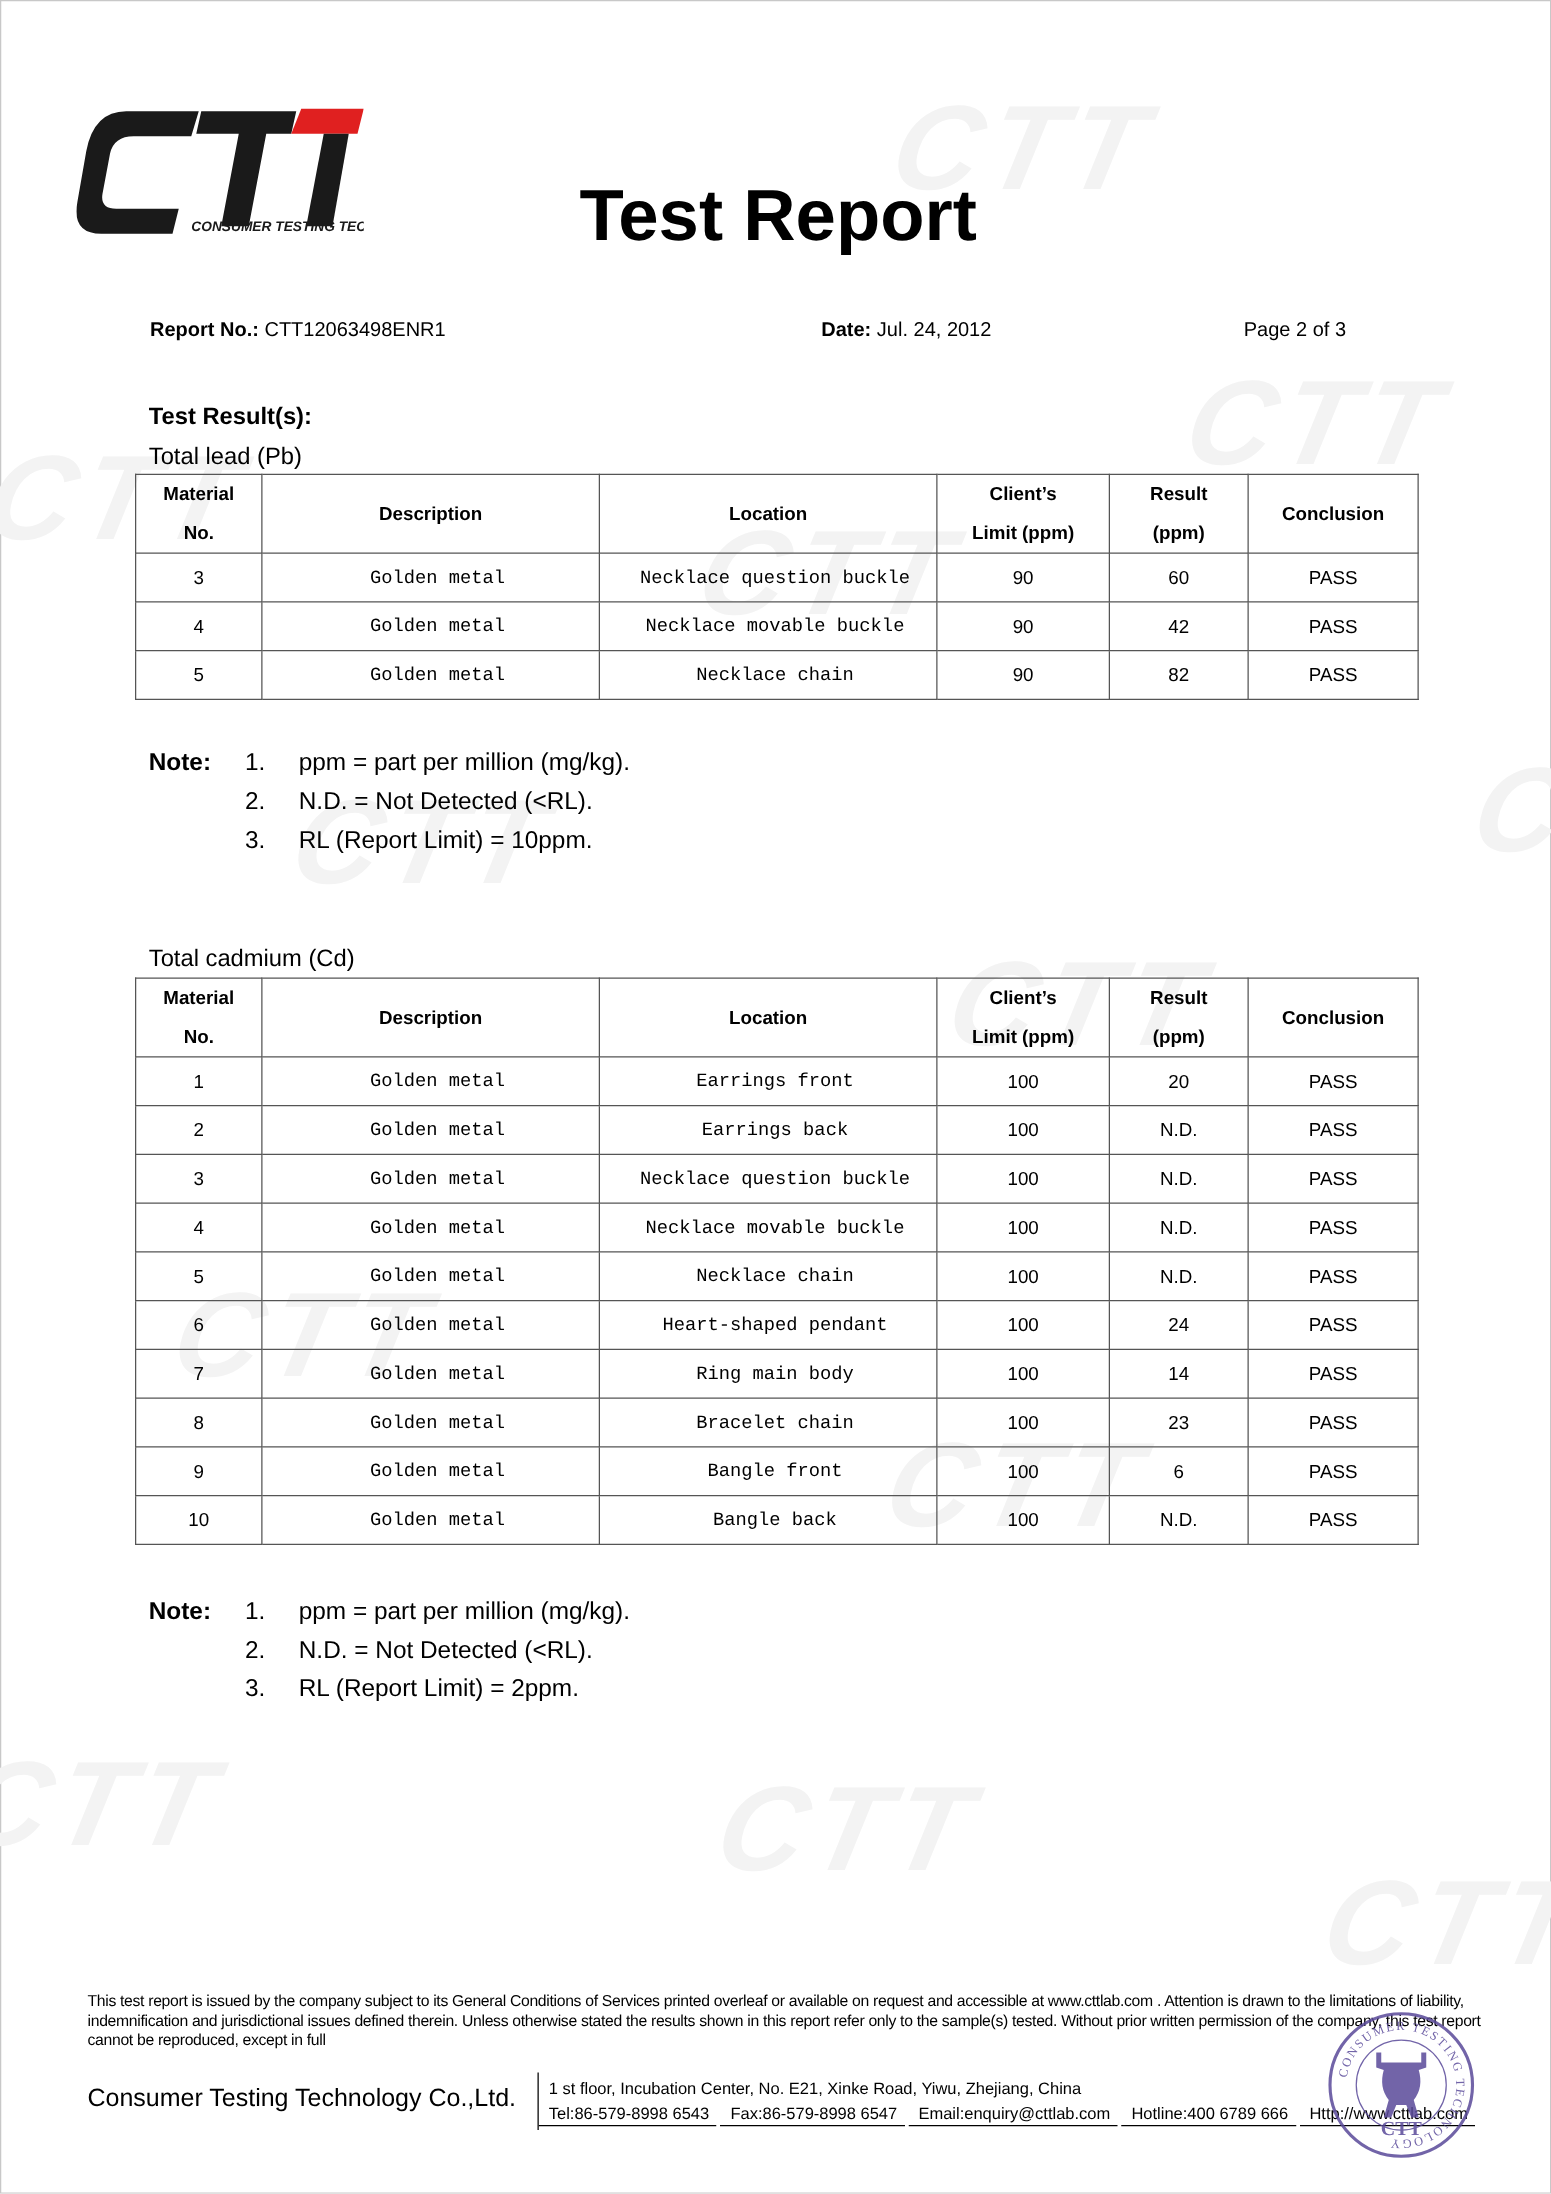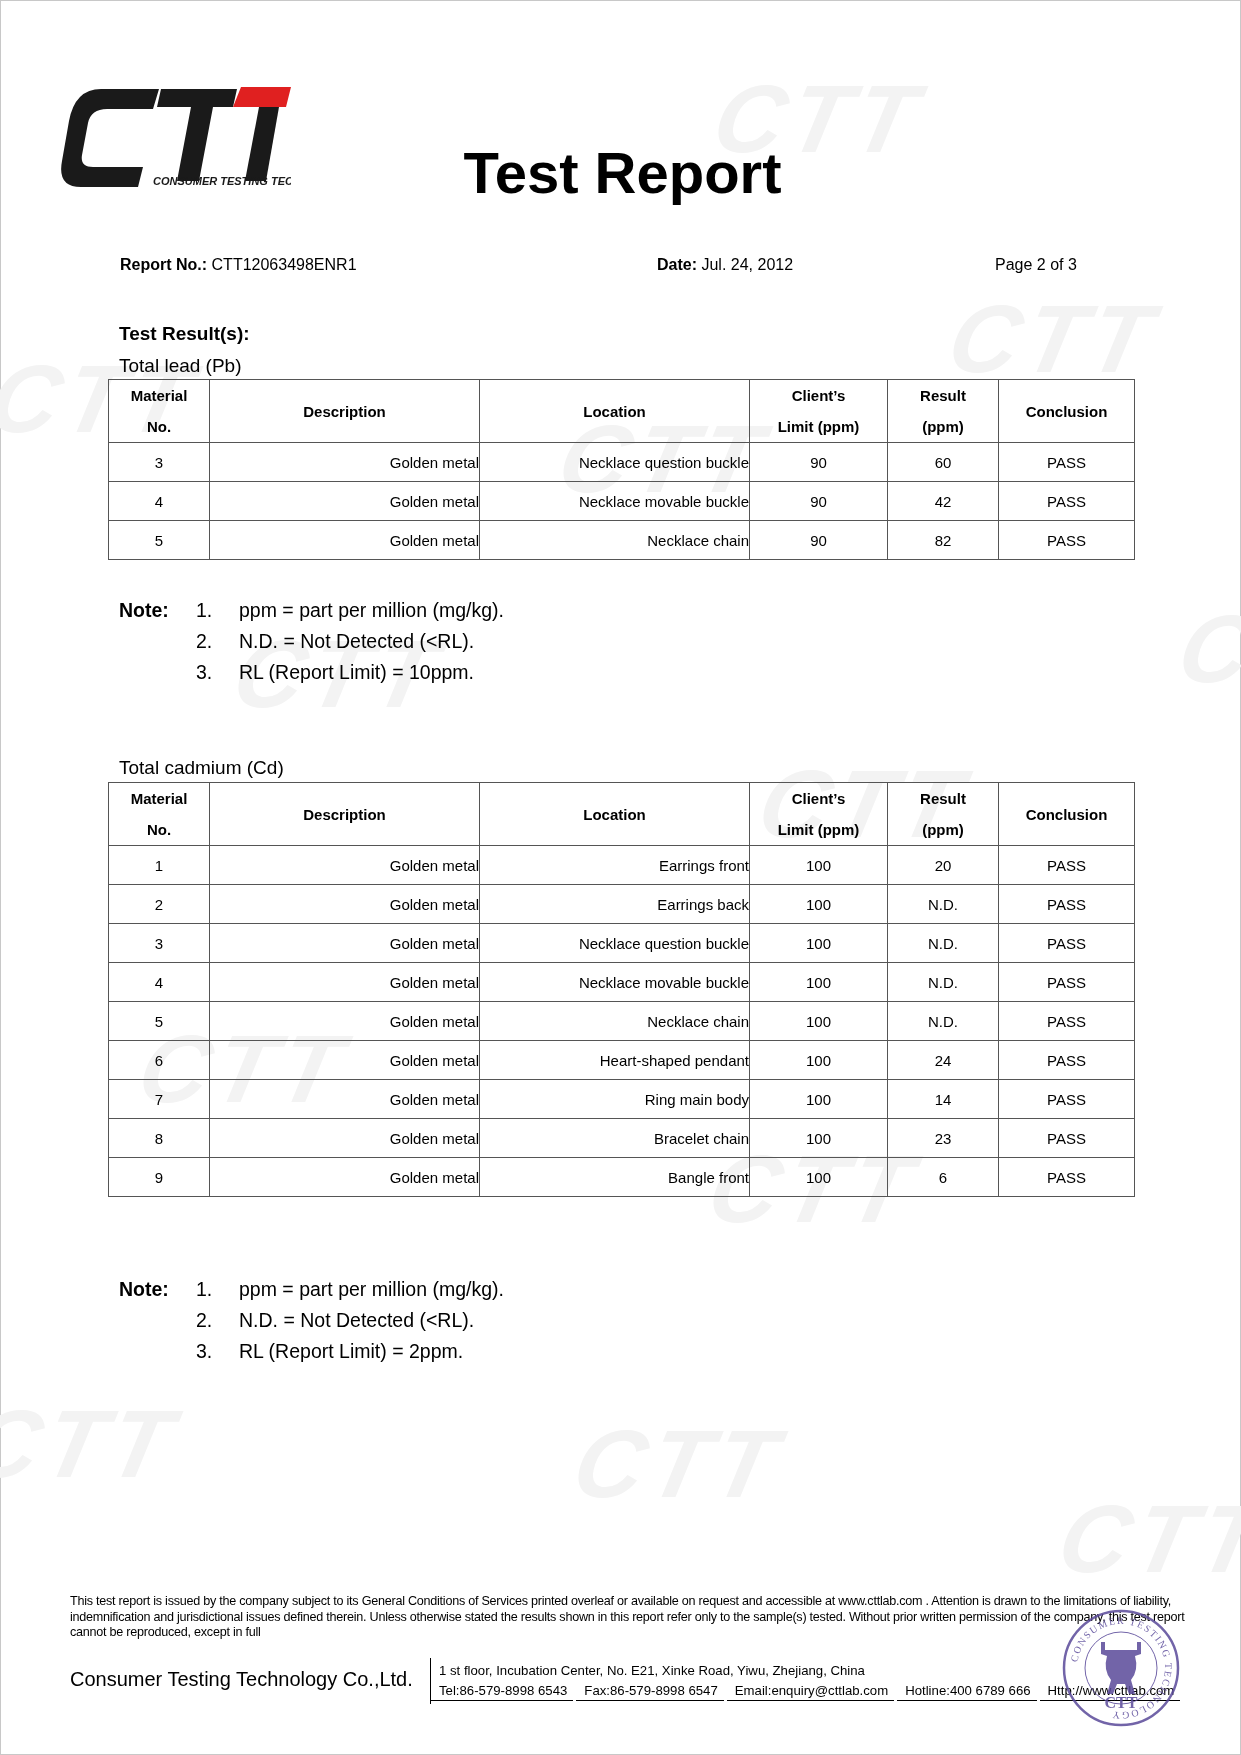--- a/index.html
+++ b/index.html
@@ -25,21 +25,21 @@
 
     .section-heading { position: absolute; left: 118px; font-size: 19px; font-weight: bold; }
     .table-caption { position: absolute; left: 118px; font-size: 19px; }
 
     table.results { position: absolute; left: 107px; border-collapse: collapse;
                     font-size: 15px; }
     table.results th, table.results td { border: 1.5px solid #555; padding: 0; }
     table.results th { font-weight: bold; text-align: center; line-height: 31px; height: 62px; }
     table.results td { height: 38px; }
     td.c { text-align: center; }
-    td.l { text-align: right; padding-left: 11px !important; }
+    td.l { text-align: center; padding-left: 11px !important; font-family: Liberation Mono, monospace; }
     col.c1 { width: 101px; } col.c2 { width: 270px; } col.c3 { width: 270px; }
     col.c4 { width: 138px; } col.c5 { width: 111px; } col.c6 { width: 136px; }
 
     .notes { position: absolute; left: 118px; font-size: 19.5px; }
     .note-row { height: 31px; line-height: 31px; position: relative; }
     .note-label { position: absolute; left: 0; font-weight: bold; }
     .note-num { position: absolute; left: 77px; }
     .note-text { position: absolute; left: 120px; white-space: nowrap; }
 
     .disclaimer { position: absolute; left: 69px; top: 1593px; width: 1120px;
@@ -248,20 +248,28 @@
           <td class="c">PASS</td>
         </tr>
         <tr>
           <td class="c">9</td>
           <td class="l">Golden metal</td>
           <td class="l">Bangle front</td>
           <td class="c">100</td>
           <td class="c">6</td>
           <td class="c">PASS</td>
         </tr>
+        <tr>
+          <td class="c">10</td>
+          <td class="l">Golden metal</td>
+          <td class="l">Bangle back</td>
+          <td class="c">100</td>
+          <td class="c">N.D.</td>
+          <td class="c">PASS</td>
+        </tr>
       </tbody>
   </table>
 
   <div class="notes" id="cadmium-notes" style="top:1273px;">
       <div class="note-row">
         <span class="note-label">Note:</span>
         <span class="note-num">1.</span>
         <span class="note-text">ppm = part per million (mg/kg).</span>
       </div>
       <div class="note-row">

